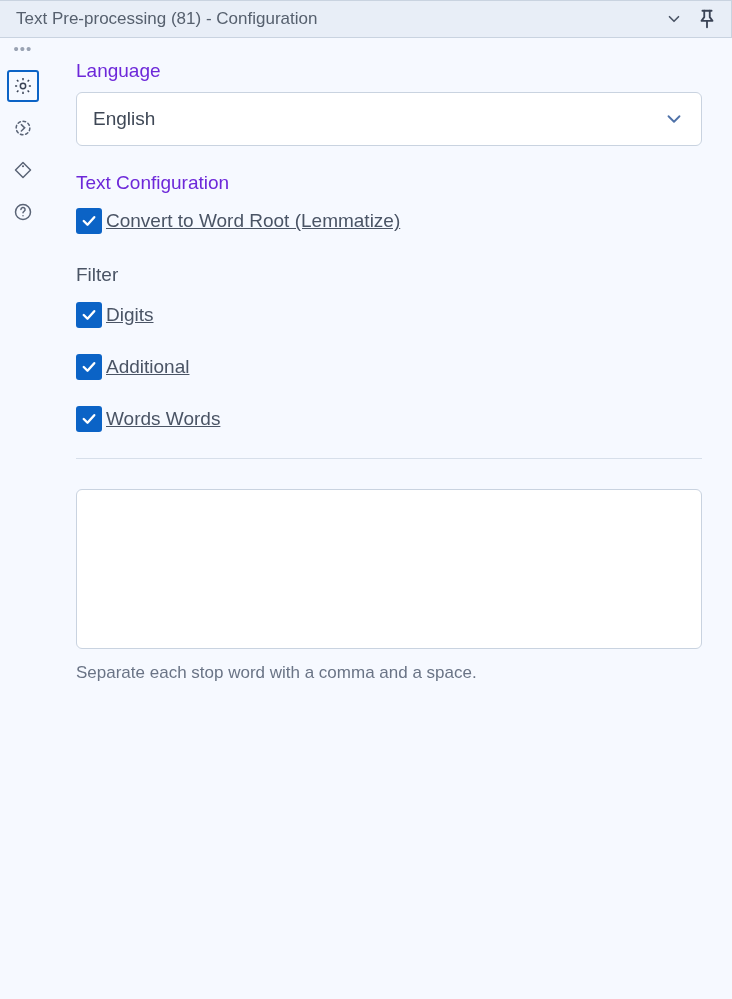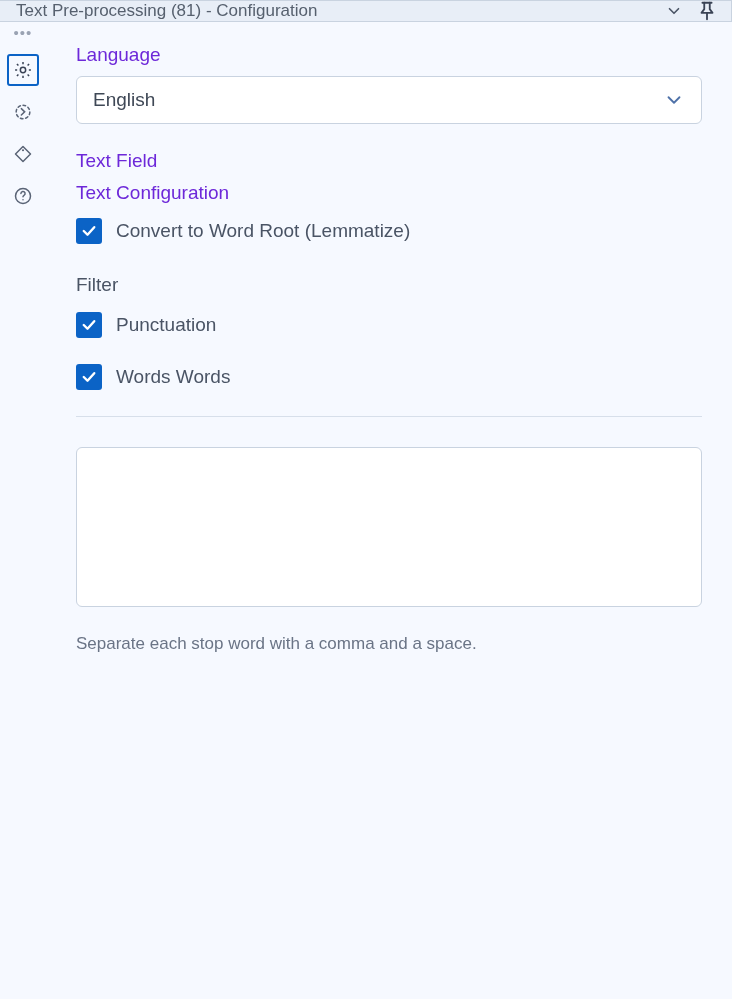--- a/index.html
+++ b/index.html
@@ -4,21 +4,21 @@
   <style>
     * { box-sizing: border-box; margin: 0; padding: 0; }
     body {
       width: 732px;
       height: 999px;
       font-family: "Segoe UI", Arial, sans-serif;
       background: #f6f9ff;
       overflow: hidden;
     }
     .header {
-      height: 22px;
+      height: 38px;
       background: #e8eef7;
       border: 1px solid #c9d3e0;
       border-left: none;
       display: flex;
       align-items: center;
       padding: 0 10px 0 16px;
       color: #56606e;
       font-size: 17px;
       justify-content: space-between;
     }
@@ -83,42 +83,43 @@
       padding: 22px 30px 10px 30px;
       color: #4a5465;
     }
     .section-label {
       font-size: 19px;
       color: #6d28d9;
       margin-bottom: 10px;
     }
     .select-box {
       width: 100%;
-      height: 48px;
+      height: 54px;
       border: 1px solid #c9d3e0;
       border-radius: 6px;
       background: #fff;
       display: flex;
       align-items: center;
       padding: 0 16px;
       font-size: 19px;
       color: #3f4856;
       cursor: pointer;
       justify-content: space-between;
       margin-bottom: 26px;
     }
     .select-chevron {
       color: #4e71a8;
     }
     .checkbox-row {
       display: flex;
       align-items: center;
-      gap: 14px;
+      gap: 4px;
       margin: 14px 0 30px 0;
       cursor: pointer;
+      text-decoration: underline;
     }
     .checkbox {
       width: 26px;
       height: 26px;
       background: #0b63c6;
       border-radius: 3px;
       display: flex;
       align-items: center;
       justify-content: center;
       color: #fff;
@@ -146,21 +147,21 @@
       resize: none;
       font-size: 17px;
       font-family: inherit;
       color: #3f4856;
       outline: none;
       margin-top: 6px;
     }
     .helper-text {
       font-size: 17px;
       color: #6a7486;
-      margin-top: 23px;
+      margin-top: 10px;
     }
     svg { display: block; }
   </style>
 </head>
 <body>
 
 <div class="header">
   <span>Text Pre-processing (81) - Configuration</span>
   <div class="header-actions">
     <span class="header-chevron">
@@ -213,43 +214,50 @@
     <div class="section-label">Language</div>
     <div class="select-box">
       <span>English</span>
       <span class="select-chevron">
         <svg width="22" height="22" viewBox="0 0 24 24" fill="none" stroke="currentColor" stroke-width="2" stroke-linecap="round" stroke-linejoin="round">
             <polyline points="6 9 12 15 18 9"></polyline>
           </svg>
       </span>
     </div>
 
-    <div class="section-label">Text Field</div>
 
     <div class="section-label">Text Configuration</div>
     <div class="checkbox-row">
       <span class="checkbox">
         <svg width="18" height="18" viewBox="0 0 24 24" fill="none" stroke="currentColor" stroke-width="3.2" stroke-linecap="round" stroke-linejoin="round">
             <polyline points="5 12 10 17 19 7"></polyline>
           </svg>
       </span>
       <span class="check-label">Convert to Word Root (Lemmatize)</span>
     </div>
 
     <div class="filter-group">
       <div class="filter-title">Filter</div>
 
-
       <div class="checkbox-row">
         <span class="checkbox">
           <svg width="18" height="18" viewBox="0 0 24 24" fill="none" stroke="currentColor" stroke-width="3.2" stroke-linecap="round" stroke-linejoin="round">
               <polyline points="5 12 10 17 19 7"></polyline>
             </svg>
         </span>
-        <span class="check-label">Punctuation</span>
+        <span class="check-label">Digits</span>
+      </div>
+
+      <div class="checkbox-row">
+        <span class="checkbox">
+          <svg width="18" height="18" viewBox="0 0 24 24" fill="none" stroke="currentColor" stroke-width="3.2" stroke-linecap="round" stroke-linejoin="round">
+              <polyline points="5 12 10 17 19 7"></polyline>
+            </svg>
+        </span>
+        <span class="check-label">Additional</span>
       </div>
 
       <div class="checkbox-row">
         <span class="checkbox">
           <svg width="18" height="18" viewBox="0 0 24 24" fill="none" stroke="currentColor" stroke-width="3.2" stroke-linecap="round" stroke-linejoin="round">
               <polyline points="5 12 10 17 19 7"></polyline>
             </svg>
         </span>
         <span class="check-label">Words Words</span>
       </div>

